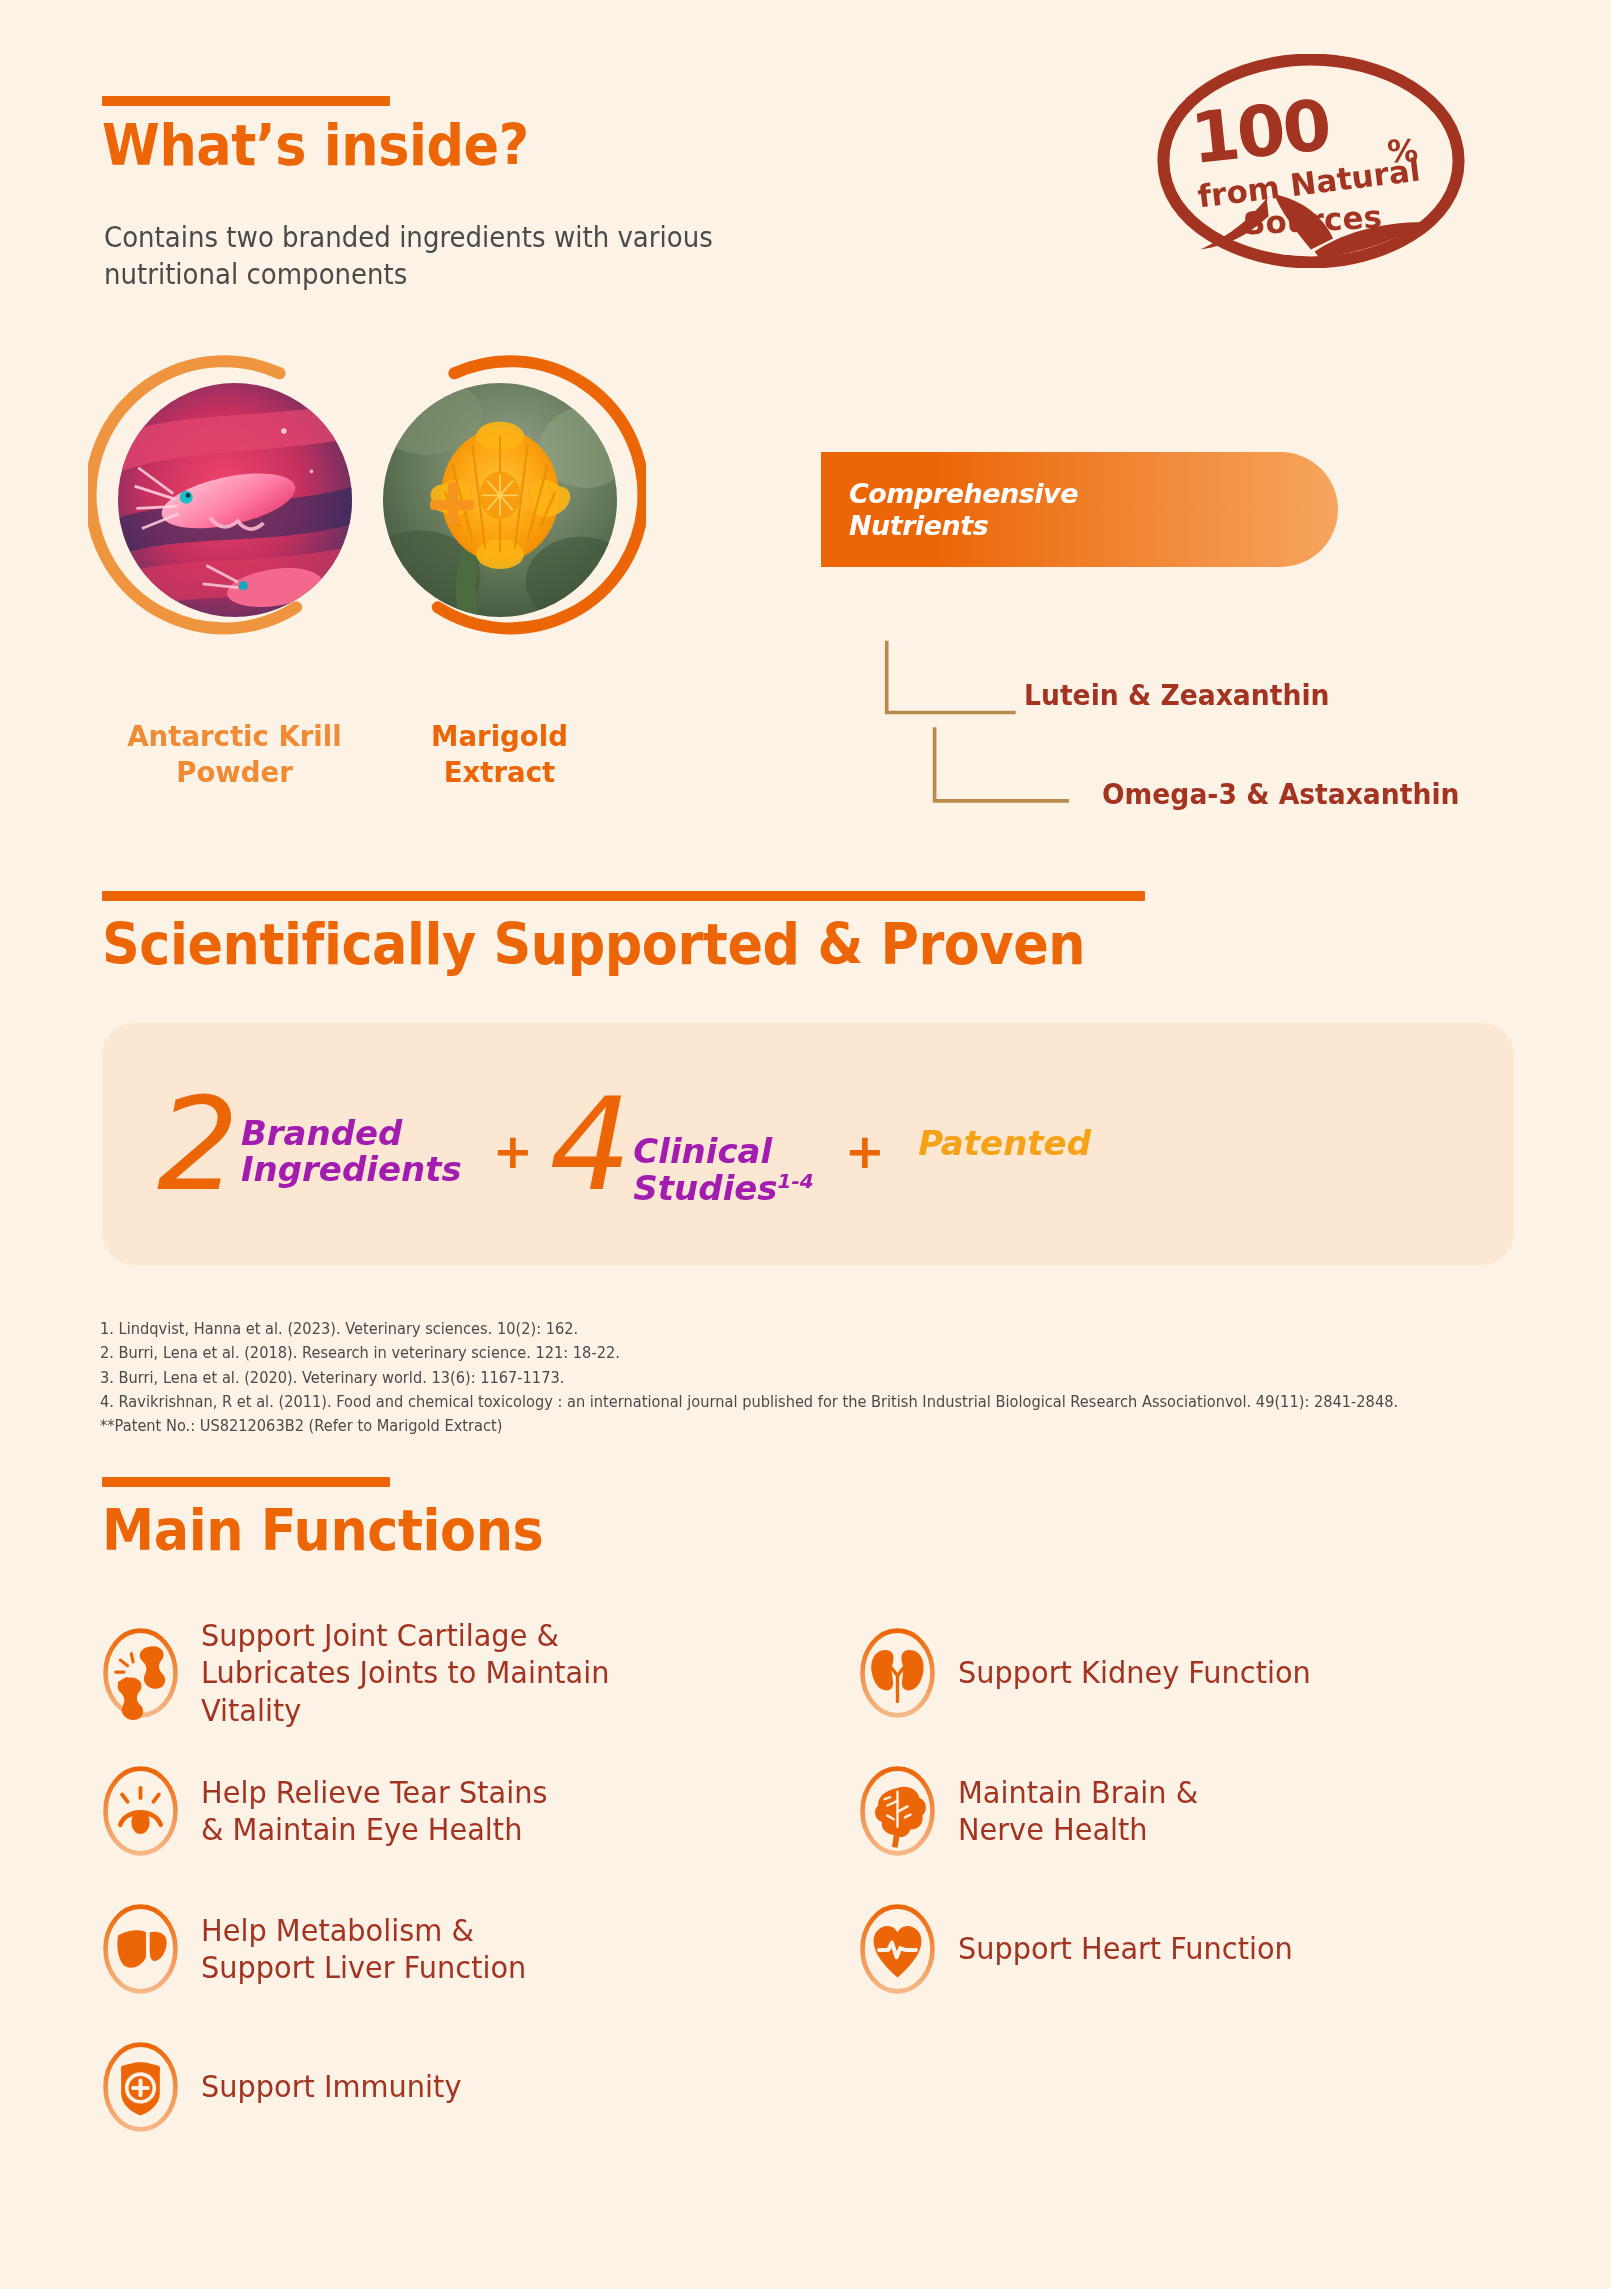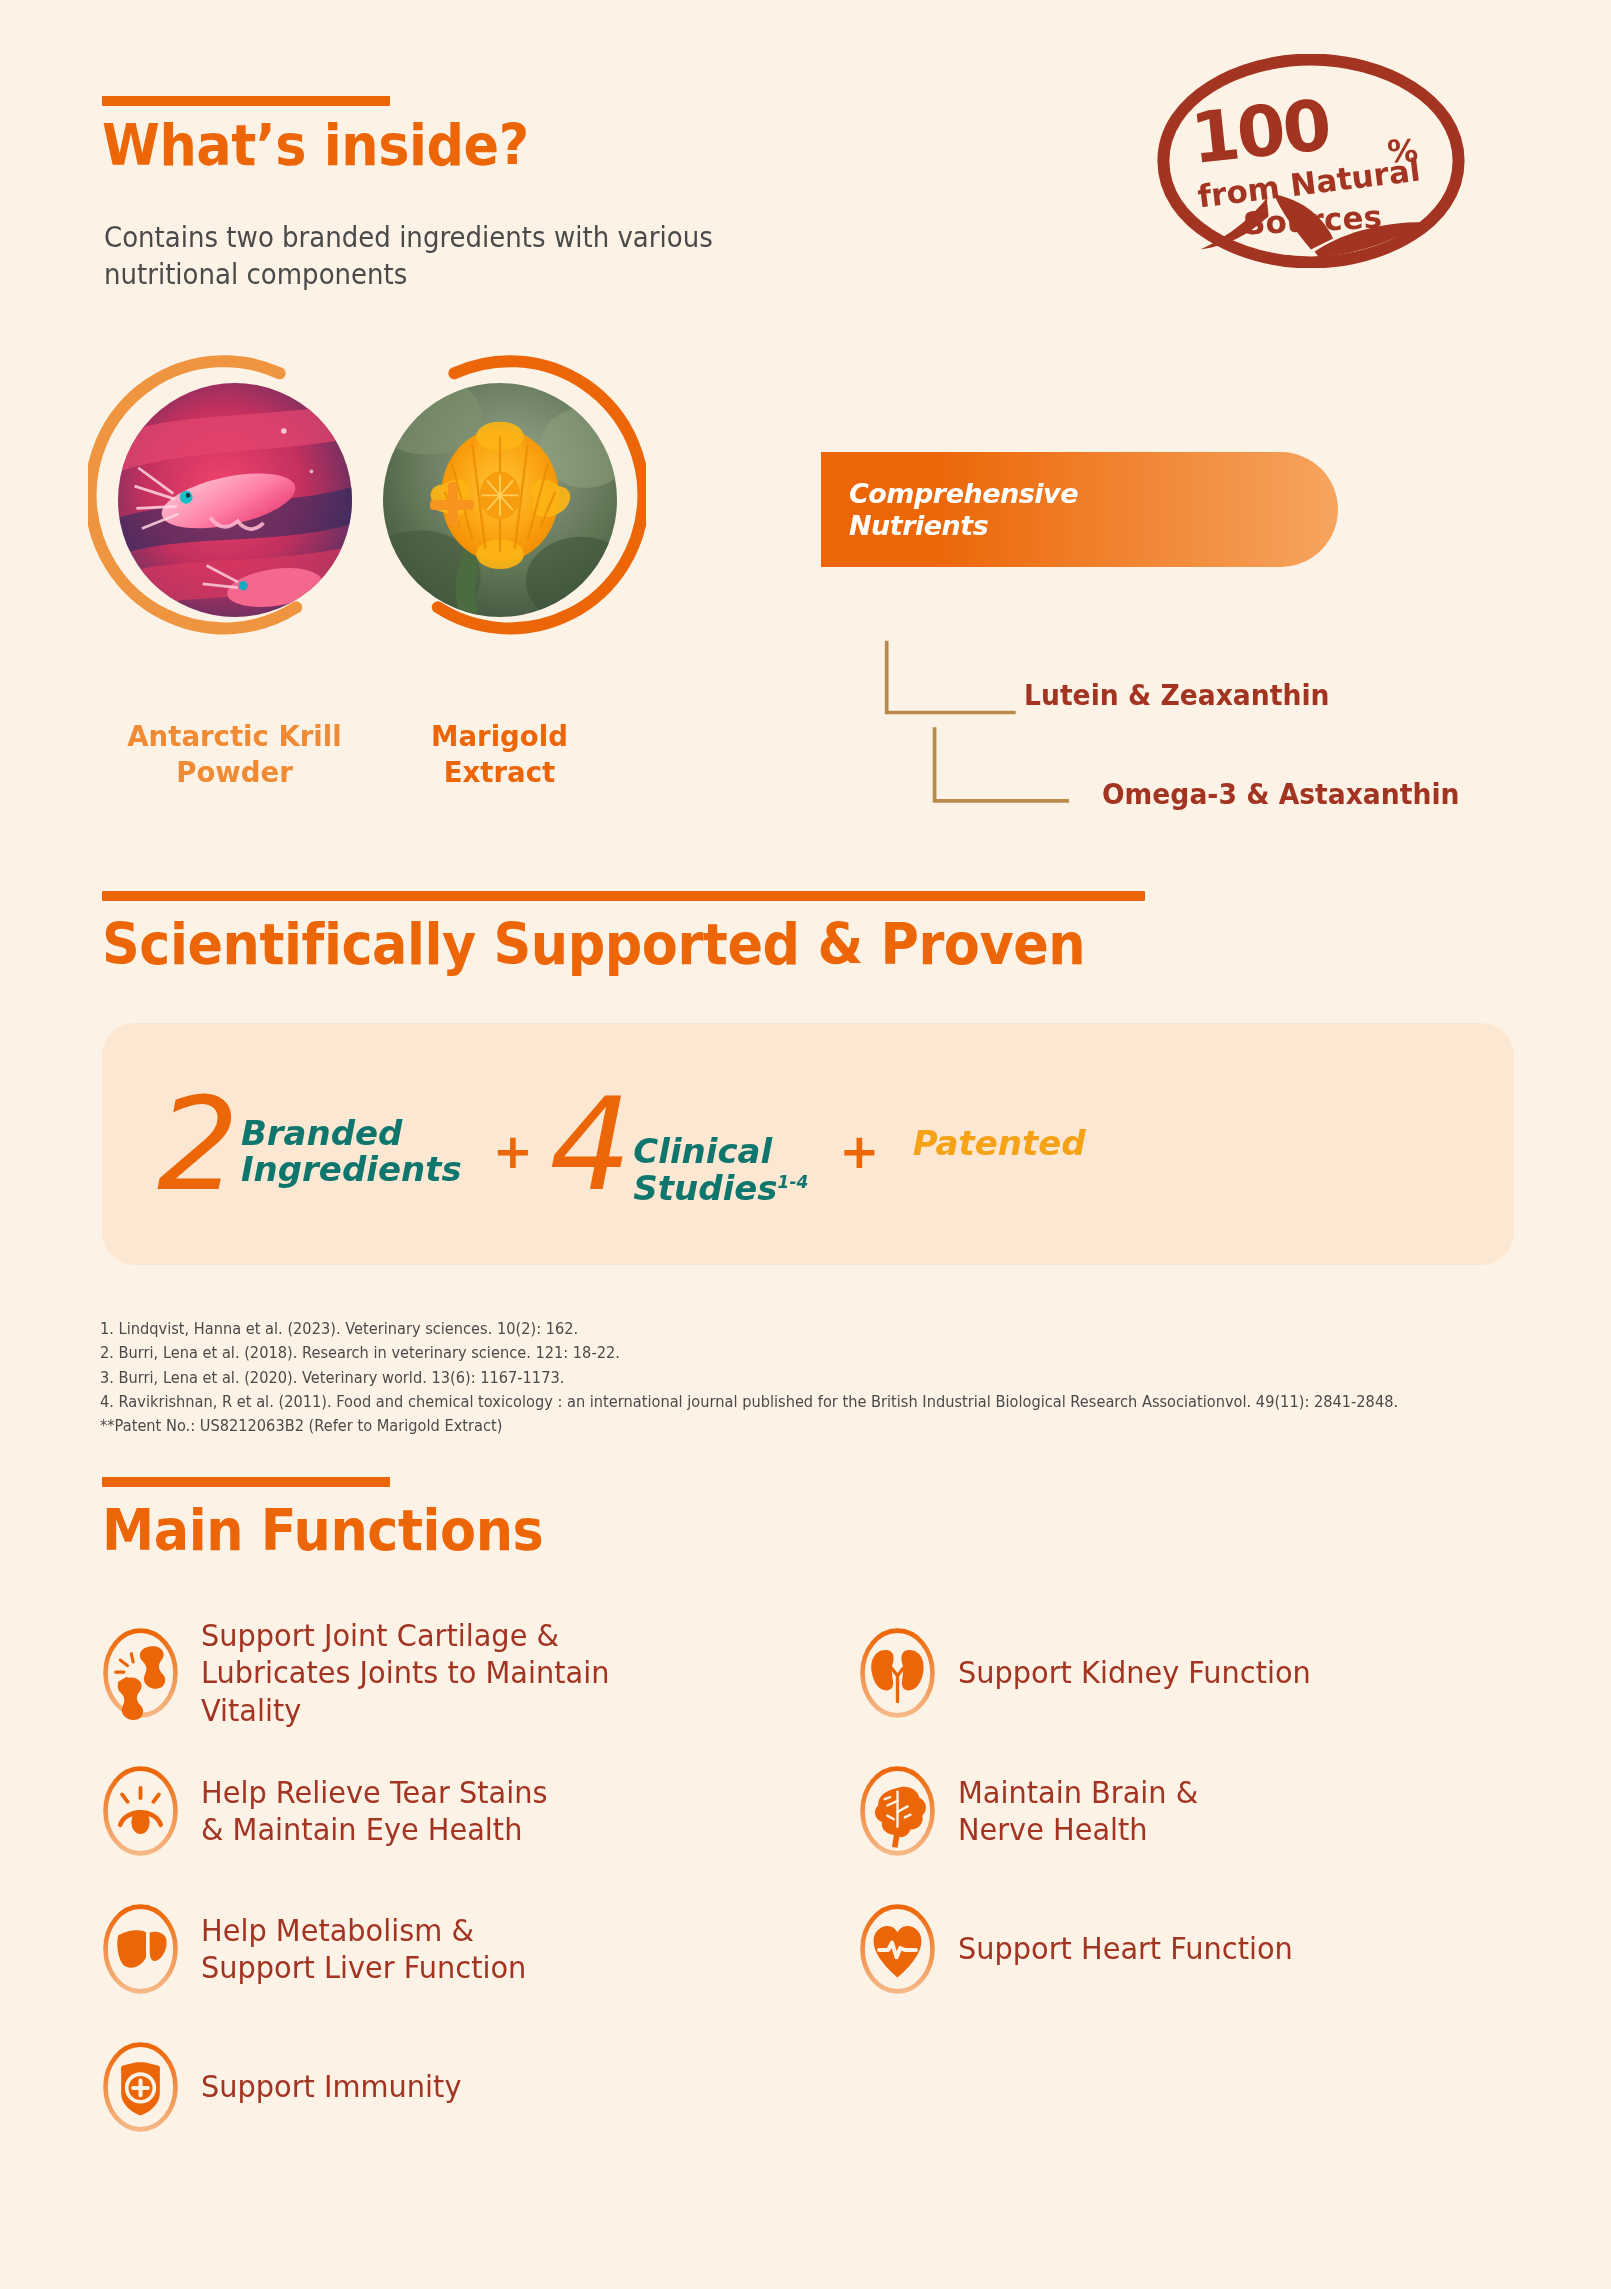--- a/index.html
+++ b/index.html
@@ -215,33 +215,33 @@
     line-height: 1;
     color: #EC6608;
     letter-spacing: -3.7px;
   }
   .sci-lbl {
     font-family: "DejaVu Sans", sans-serif;
     font-weight: 700;
     font-style: italic;
     font-size: 34px;
     line-height: 1.08;
-    color: #0f766e;
+    color: #a21caf;
     white-space: pre-line;
     margin-left: 5.5px;
     margin-top: 14.8px;
   }
   .sci-plus {
     font-family: "DejaVu Sans", sans-serif;
     font-weight: 700;
     font-size: 48px;
     color: #EC6608;
     margin: 13px 16.6px 0 31px;
   }
-  .sci-sup { font-size: 17px; vertical-align: super; }
+  .sci-sup { font-size: 20px; vertical-align: super; }
   .sci-lbl-3 {
     font-family: "DejaVu Sans", sans-serif;
     font-weight: 700;
     font-style: italic;
     font-size: 34px;
     line-height: 1.1;
     white-space: pre-line;
     margin-left: 16.6px;
   }
   .sci-patented { color: #F5A216; display: block; }

